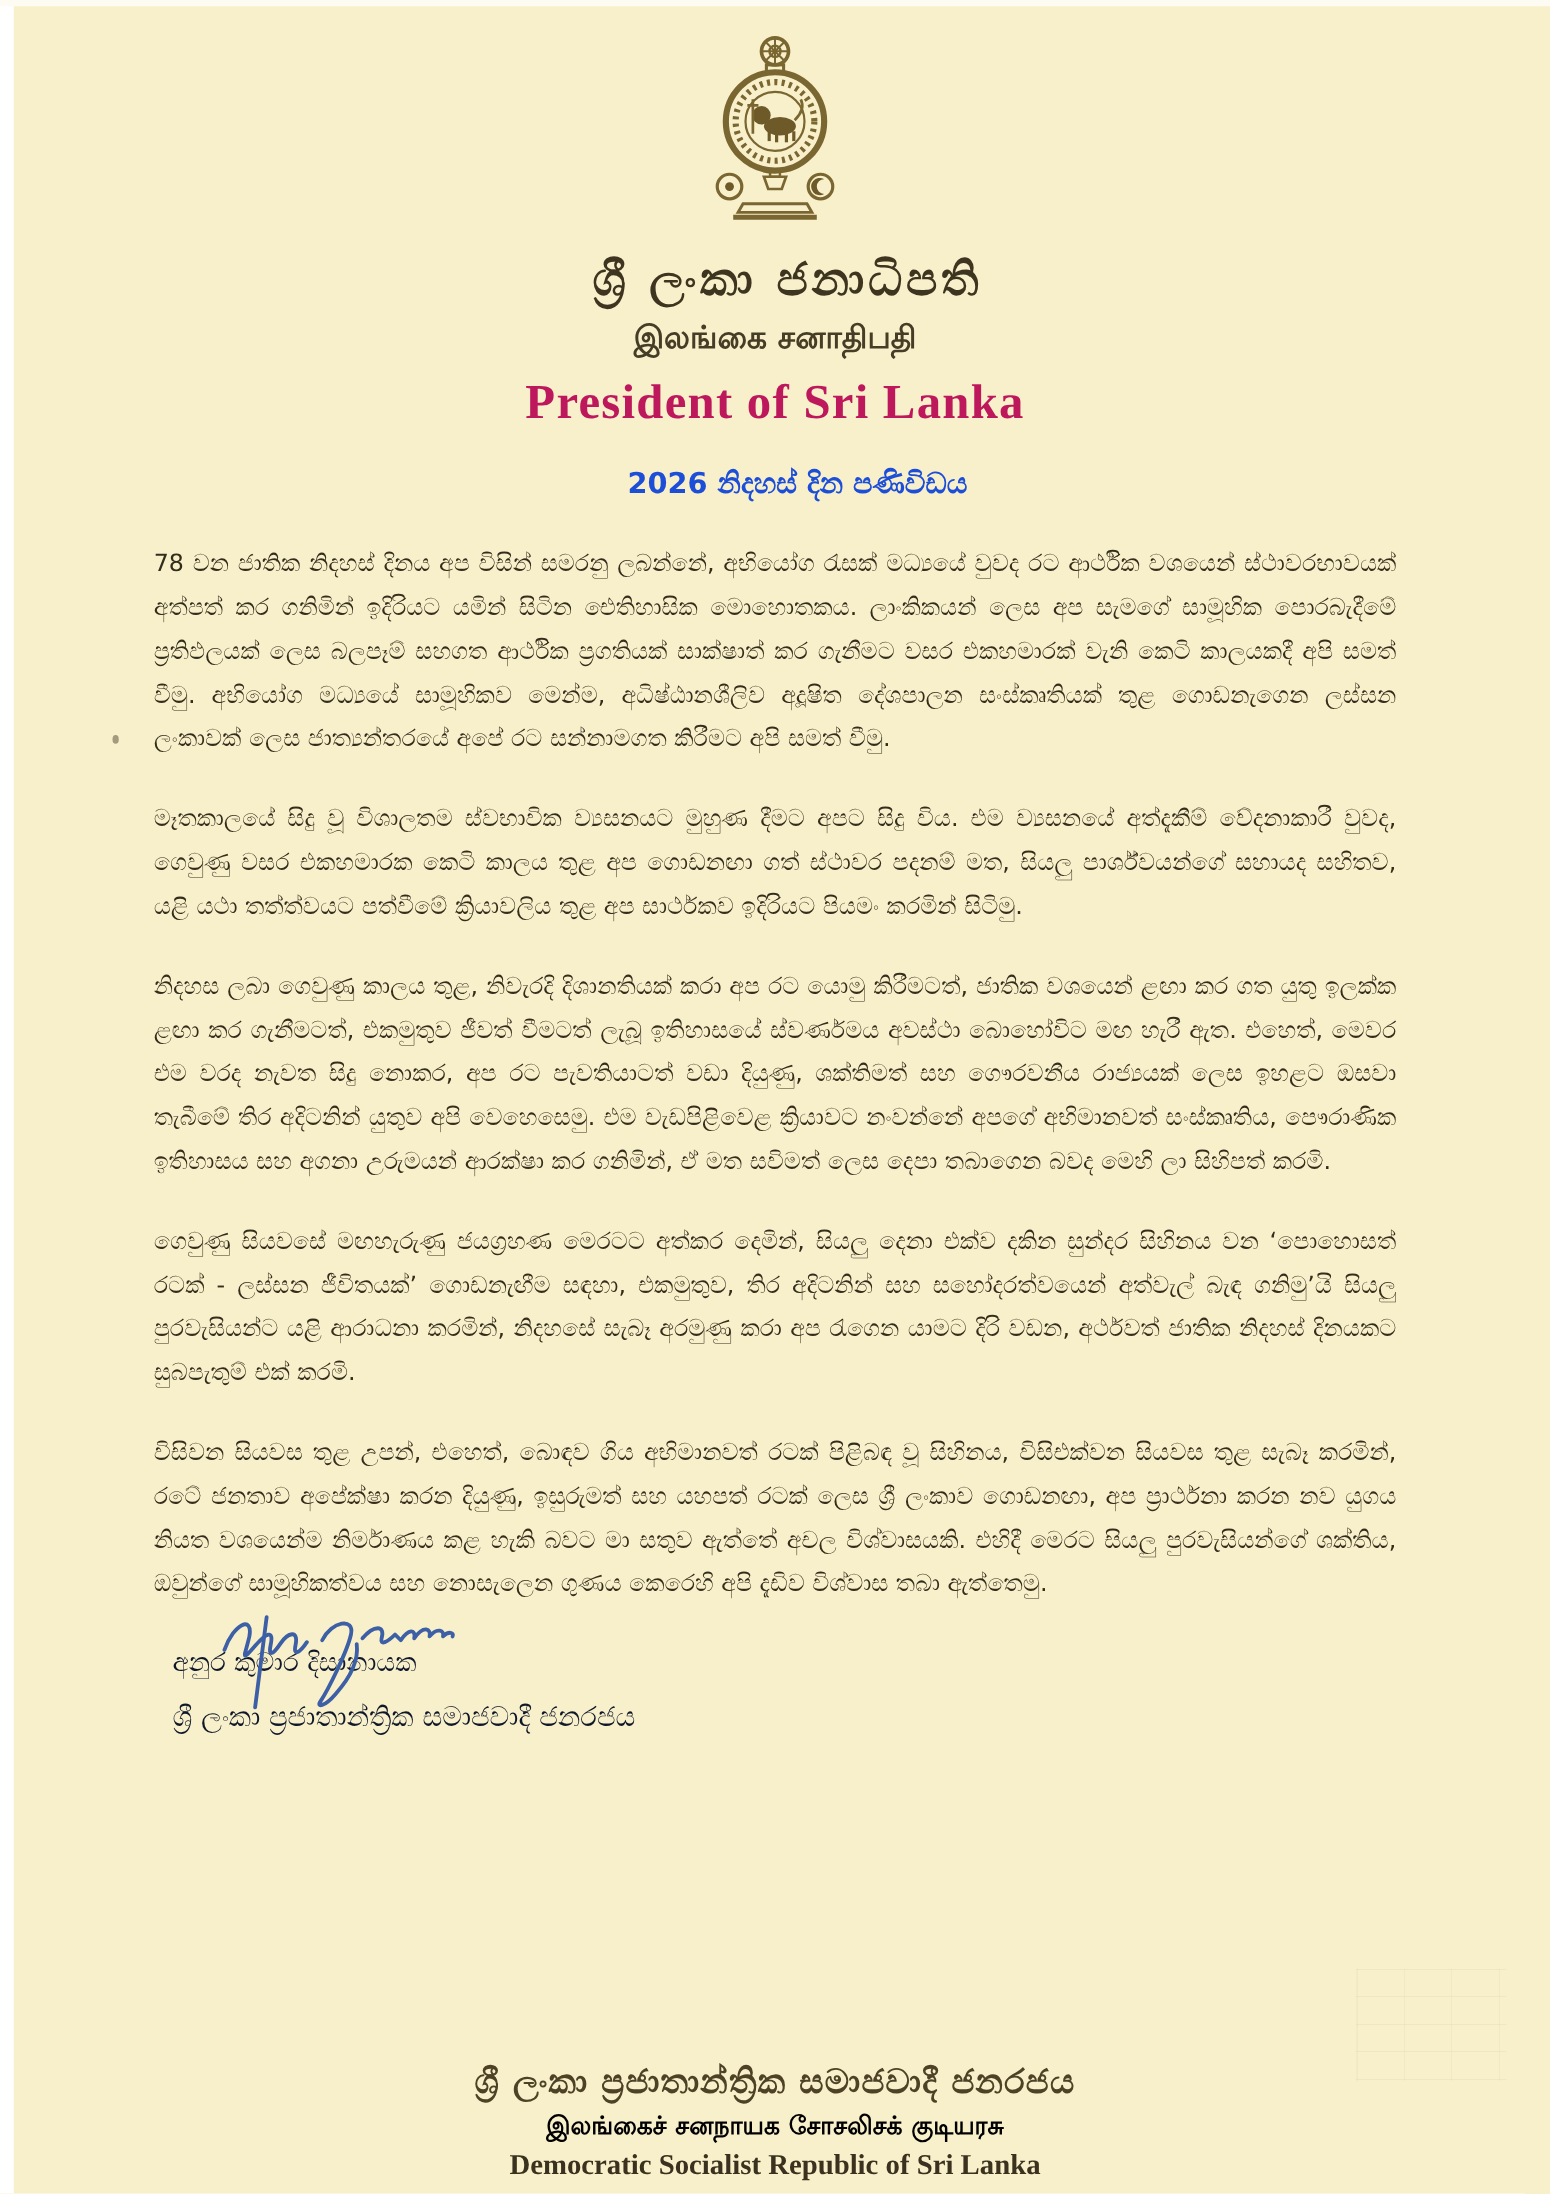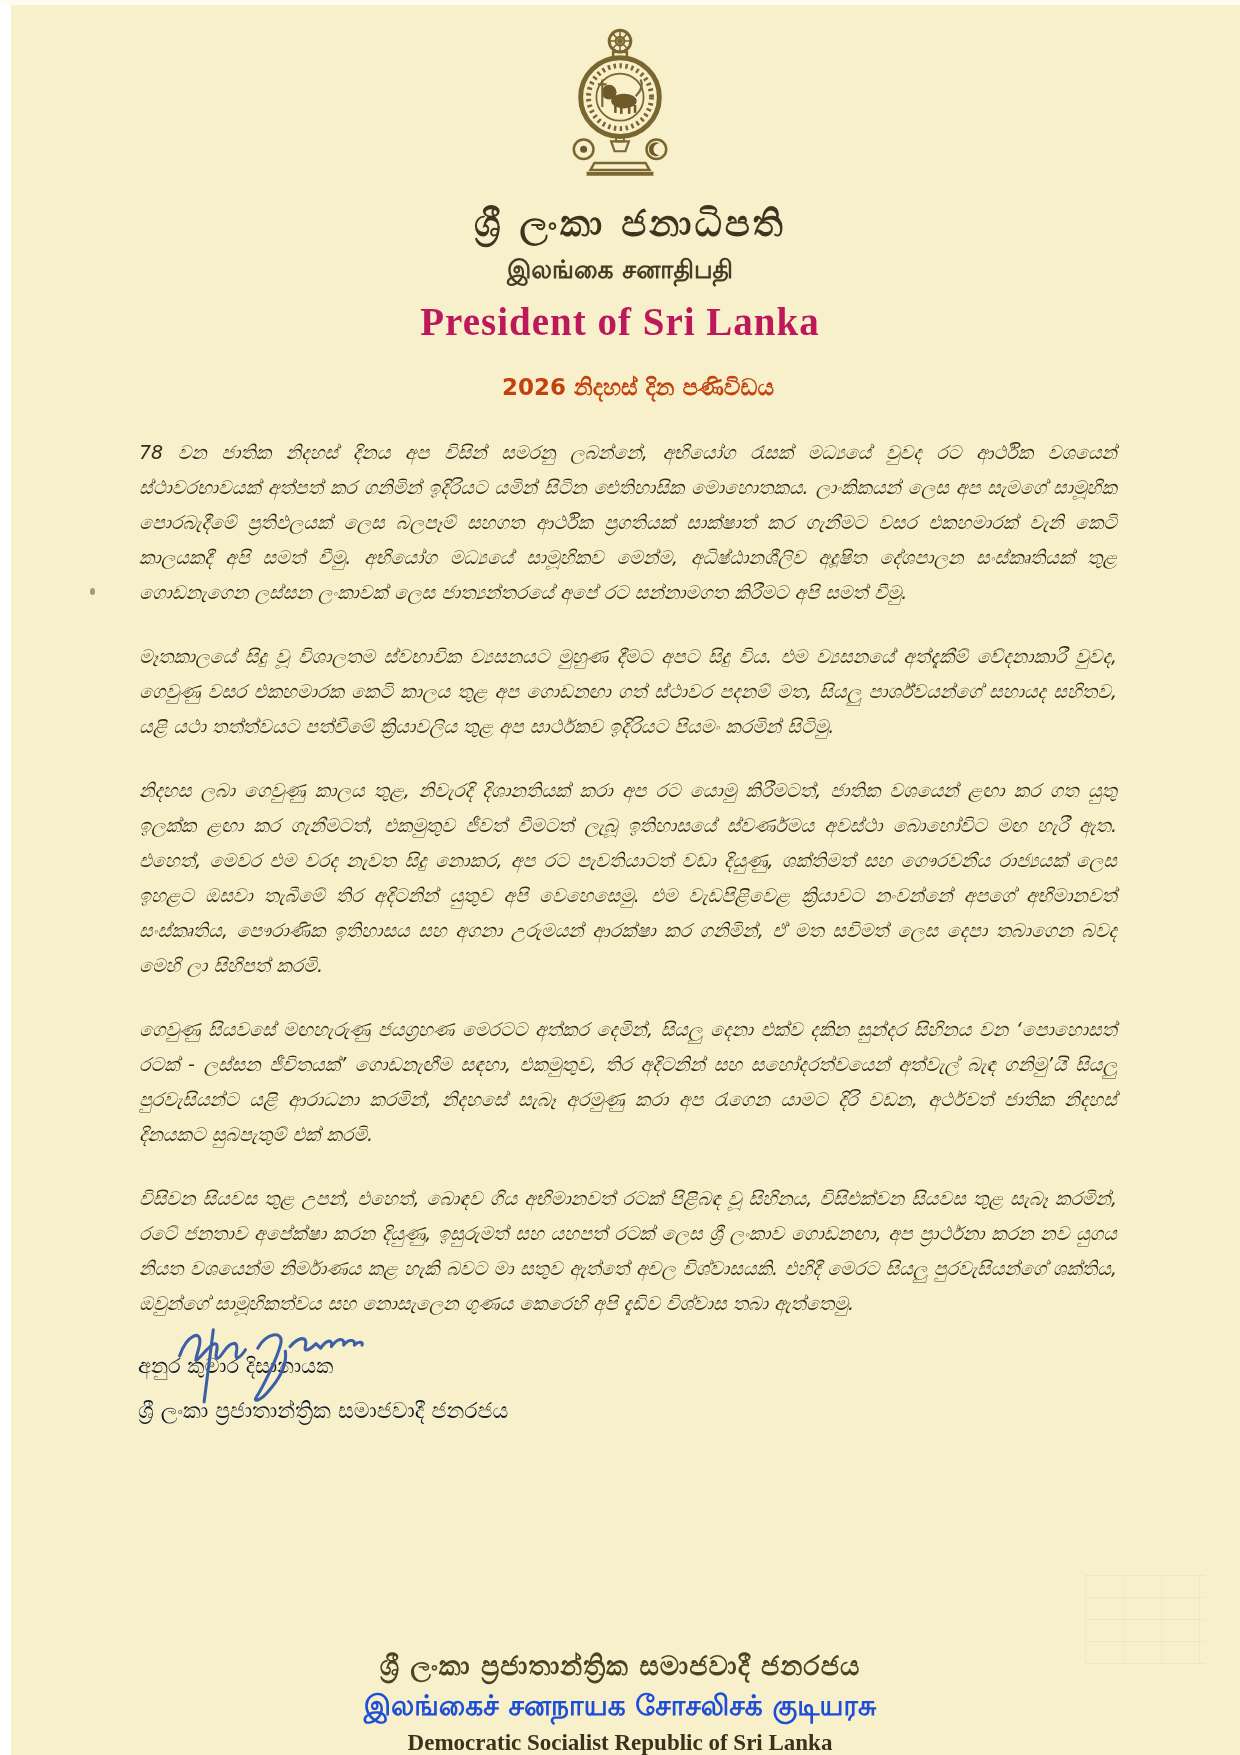--- a/index.html
+++ b/index.html
@@ -29,43 +29,43 @@
     letter-spacing: 3px; color: #3e3520; padding-left: 20px;
   }
   .title-ta {
     font-size: 25px; font-weight: 700; margin: 10px 0 12px; color: #463d27;
   }
   .title-en {
     font-family: "Liberation Serif", serif;
     font-size: 39px; font-weight: 700; margin: 5px 0 0; color: #be185d;
     letter-spacing: 1px;
   }
-  .subject { font-size: 23px; font-weight: 600; margin-top: 30px; color: #c2410c; padding-left: 36px; }
+  .subject { font-size: 23px; font-weight: 600; margin-top: 30px; color: #1d4ed8; padding-left: 36px; }
   .body-text {
     width: 994px; margin: 34px auto 0;
     text-align: justify; text-justify: inter-word;
     font-size: 19px; line-height: 35px; color: #352d1c;
   }
-  .body-text p { margin: 0 0 29px 16px; font-style: italic; }
+  .body-text p { margin: 0 0 29px 0; }
   .sig-block {
     position: relative;
     margin: 16px 0 0 138px;
     font-size: 21px; line-height: 33px; color: #0f172a;
   }
   .sig-ink {
     position: absolute; left: 18px; top: -34px;
     width: 225px; height: 92px; pointer-events: none;
   }
   .sig-org { margin-top: 11px; font-size: 22px; }
   .page-footer {
     position: absolute; left: 0; top: 1650px; width: 100%;
     text-align: center;
   }
   .footer-si { font-size: 27px; font-weight: 700; color: #4d4226; letter-spacing: 1px; }
-  .footer-ta { font-size: 28px; font-weight: 700; margin-top: 7px; color: #1d4ed8; }
+  .footer-ta { font-size: 20px; font-weight: 700; margin-top: 7px; color: #000000; }
   .footer-en {
     font-family: "Liberation Serif", serif;
     font-size: 23px; font-weight: 700; margin-top: 5px; color: #3a321f; text-align: center;
   }
   .scan-speck {
     position: absolute; left: 90px; top: 588px; width: 5px; height: 7px;
     background: rgba(60,50,30,.45); border-radius: 50%;
   }
   .scan-bleed {
     position: absolute; left: 1085px; top: 1575px; width: 120px; height: 90px;

